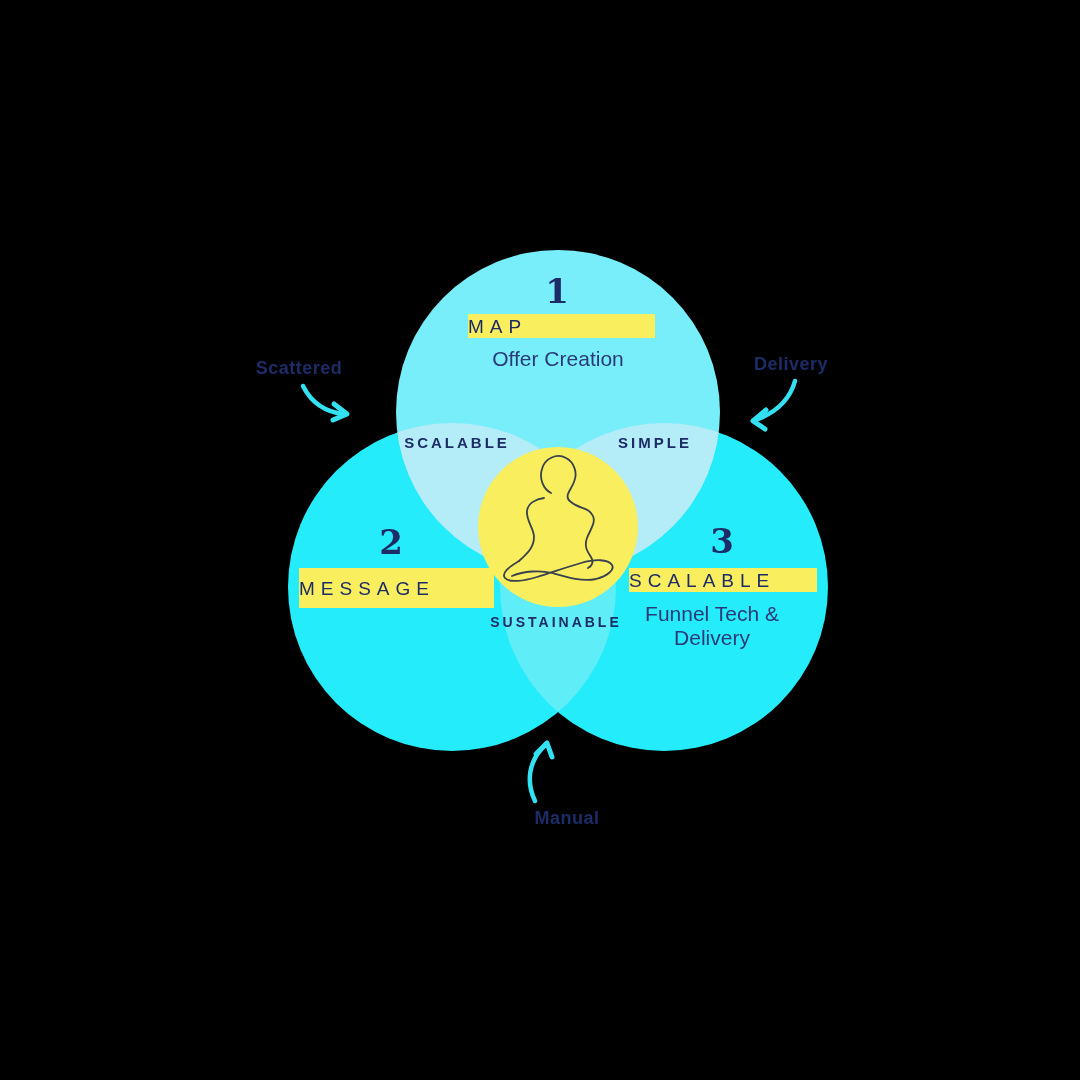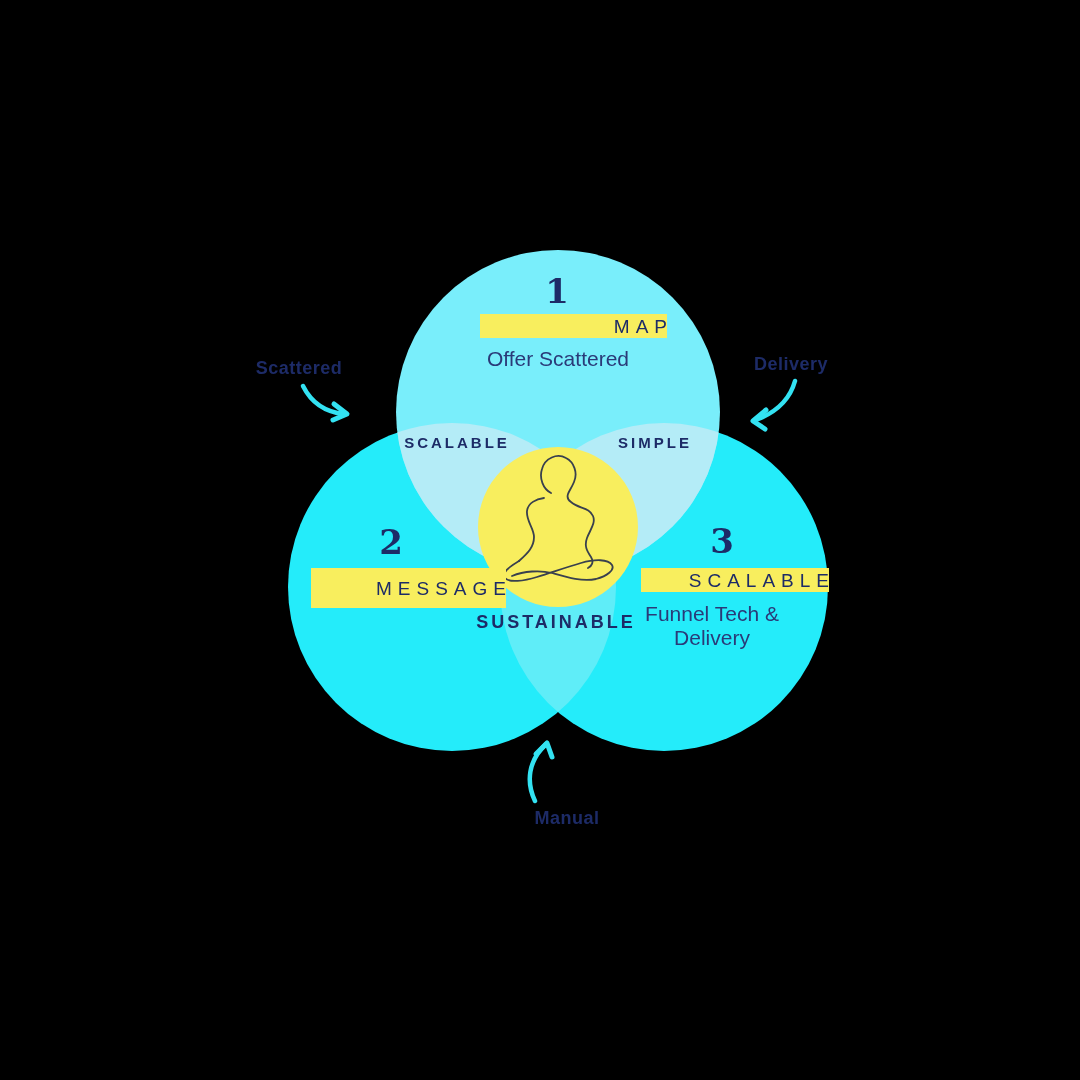--- a/index.html
+++ b/index.html
@@ -19,36 +19,36 @@
     font-family:"Liberation Sans", sans-serif;overflow:hidden;
   }
   .venn-svg{position:absolute;left:0;top:0;width:1080px;height:1080px;}
   .abs{position:absolute;transform:translate(-50%,-50%);white-space:nowrap;}
   .num{
     font-family:"DejaVu Serif", serif;font-weight:700;font-size:34px;
     color:var(--navy);line-height:1;
   }
   .banner{
     position:absolute;background:var(--yellow);display:flex;
-    align-items:center;justify-content:flex-end;margin-left:12px;
+    align-items:center;justify-content:flex-start;
   }
   .banner-label{
     font-size:19px;letter-spacing:6px;margin-right:-6px;font-weight:500;
     color:var(--navy);line-height:1;
   }
   .subtitle{
     position:absolute;transform:translate(-50%,-50%);text-align:center;
     font-size:21px;font-weight:500;color:var(--navy-soft);line-height:1.13;
   }
   .subtitle.wrap{white-space:normal;}
   .overlap-label{
     font-weight:600;font-size:15px;letter-spacing:3px;
     margin-right:-3px;color:var(--navy);
   }
-  .overlap-label.small{font-size:18px;}
+  .overlap-label.small{font-size:14px;}
   .annotation{
     font-weight:700;font-size:18px;color:var(--navy);letter-spacing:0.5px;
   }
 </style>
 </head>
 <body>
 
 <div class="canvas">
 
   <svg class="venn-svg" viewBox="0 0 1080 1080" aria-hidden="true">
@@ -98,21 +98,21 @@
     <g fill="none" stroke="#33e2f2" stroke-linecap="round" stroke-linejoin="round">
       <path stroke-width="4.5" d="M 535,801 C 526,782 528,761 546,744"></path>
       <path stroke-width="5" d="M 536,754 L 547,743 L 552,757"></path>
     </g>
   </svg>
 
   <div class="abs num" style="left:557px;top:291px;">1</div>
   <div class="banner" style="left:468px;top:314px;width:187px;height:24px;">
     <span class="banner-label">MAP</span>
   </div>
-  <div class="subtitle" style="left:558px;top:359px;">Offer Scattered</div>
+  <div class="subtitle" style="left:558px;top:359px;">Offer Creation</div>
 
   <div class="abs num" style="left:391px;top:542px;">2</div>
   <div class="banner" style="left:299px;top:568px;width:195px;height:40px;">
     <span class="banner-label">MESSAGE</span>
   </div>
 
   <div class="abs num" style="left:722px;top:541px;">3</div>
   <div class="banner" style="left:629px;top:568px;width:188px;height:24px;">
     <span class="banner-label">SCALABLE</span>
   </div>

